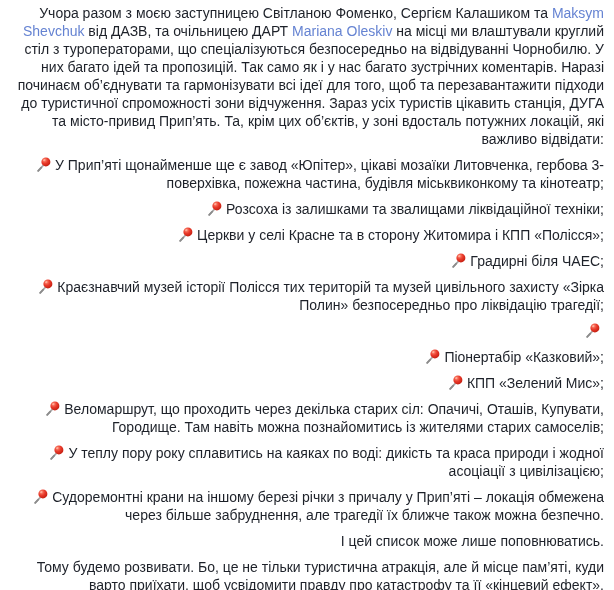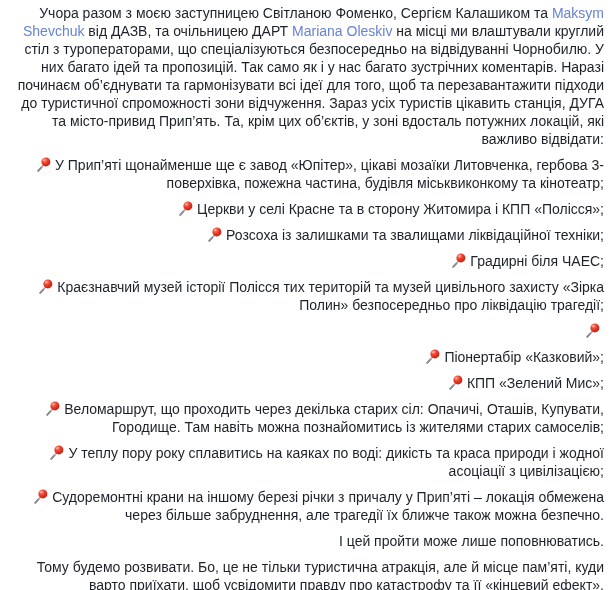--- a/index.html
+++ b/index.html
@@ -63,35 +63,35 @@
             <radialGradient id="pinBallGrad" cx="0.35" cy="0.3" r="0.85">
               <stop offset="0" stop-color="#ff8a72"></stop>
               <stop offset="0.45" stop-color="#e8392a"></stop>
               <stop offset="1" stop-color="#b81507"></stop>
             </radialGradient>
           </defs>
           <line x1="1.2" y1="13.8" x2="7.2" y2="7.4" stroke="#a8a8a8" stroke-width="1.7" stroke-linecap="round"></line>
           <line x1="1.2" y1="13.8" x2="4.2" y2="10.6" stroke="#8c8c8c" stroke-width="1.7" stroke-linecap="round"></line>
           <circle cx="8.9" cy="4.9" r="4.5" fill="url(#pinBallGrad)"></circle>
           <ellipse cx="7.3" cy="3.1" rx="1.3" ry="0.9" fill="#ffb3a0" opacity="0.85" transform="rotate(-30 7.3 3.1)"></ellipse>
+        </svg><span class="item-text">Розсоха із залишками та звалищами ліквідаційної техніки;</span></p>
+
+  <p class="para list-item"><svg class="pin" width="14" height="15" viewBox="0 0 14 15" aria-hidden="true">
+          <defs>
+            <radialGradient id="pinBallGrad" cx="0.35" cy="0.3" r="0.85">
+              <stop offset="0" stop-color="#ff8a72"></stop>
+              <stop offset="0.45" stop-color="#e8392a"></stop>
+              <stop offset="1" stop-color="#b81507"></stop>
+            </radialGradient>
+          </defs>
+          <line x1="1.2" y1="13.8" x2="7.2" y2="7.4" stroke="#a8a8a8" stroke-width="1.7" stroke-linecap="round"></line>
+          <line x1="1.2" y1="13.8" x2="4.2" y2="10.6" stroke="#8c8c8c" stroke-width="1.7" stroke-linecap="round"></line>
+          <circle cx="8.9" cy="4.9" r="4.5" fill="url(#pinBallGrad)"></circle>
+          <ellipse cx="7.3" cy="3.1" rx="1.3" ry="0.9" fill="#ffb3a0" opacity="0.85" transform="rotate(-30 7.3 3.1)"></ellipse>
         </svg><span class="item-text">Церкви у селі Красне та в сторону Житомира і КПП «Полісся»;</span></p>
-
-  <p class="para list-item"><svg class="pin" width="14" height="15" viewBox="0 0 14 15" aria-hidden="true">
-          <defs>
-            <radialGradient id="pinBallGrad" cx="0.35" cy="0.3" r="0.85">
-              <stop offset="0" stop-color="#ff8a72"></stop>
-              <stop offset="0.45" stop-color="#e8392a"></stop>
-              <stop offset="1" stop-color="#b81507"></stop>
-            </radialGradient>
-          </defs>
-          <line x1="1.2" y1="13.8" x2="7.2" y2="7.4" stroke="#a8a8a8" stroke-width="1.7" stroke-linecap="round"></line>
-          <line x1="1.2" y1="13.8" x2="4.2" y2="10.6" stroke="#8c8c8c" stroke-width="1.7" stroke-linecap="round"></line>
-          <circle cx="8.9" cy="4.9" r="4.5" fill="url(#pinBallGrad)"></circle>
-          <ellipse cx="7.3" cy="3.1" rx="1.3" ry="0.9" fill="#ffb3a0" opacity="0.85" transform="rotate(-30 7.3 3.1)"></ellipse>
-        </svg><span class="item-text">Розсоха із залишками та звалищами ліквідаційної техніки;</span></p>
 
   <p class="para list-item"><svg class="pin" width="14" height="15" viewBox="0 0 14 15" aria-hidden="true">
           <defs>
             <radialGradient id="pinBallGrad" cx="0.35" cy="0.3" r="0.85">
               <stop offset="0" stop-color="#ff8a72"></stop>
               <stop offset="0.45" stop-color="#e8392a"></stop>
               <stop offset="1" stop-color="#b81507"></stop>
             </radialGradient>
           </defs>
           <line x1="1.2" y1="13.8" x2="7.2" y2="7.4" stroke="#a8a8a8" stroke-width="1.7" stroke-linecap="round"></line>
@@ -192,17 +192,17 @@
               <stop offset="1" stop-color="#b81507"></stop>
             </radialGradient>
           </defs>
           <line x1="1.2" y1="13.8" x2="7.2" y2="7.4" stroke="#a8a8a8" stroke-width="1.7" stroke-linecap="round"></line>
           <line x1="1.2" y1="13.8" x2="4.2" y2="10.6" stroke="#8c8c8c" stroke-width="1.7" stroke-linecap="round"></line>
           <circle cx="8.9" cy="4.9" r="4.5" fill="url(#pinBallGrad)"></circle>
           <ellipse cx="7.3" cy="3.1" rx="1.3" ry="0.9" fill="#ffb3a0" opacity="0.85" transform="rotate(-30 7.3 3.1)"></ellipse>
         </svg><span class="item-text">Судоремонтні крани на іншому березі річки з причалу у Прип’яті – локація обмежена через більше забруднення, але трагедії їх ближче також можна безпечно.</span></p>
 </div>
 
-  <p class="para">І цей пройти може лише поповнюватись.</p>
+  <p class="para">І цей список може лише поповнюватись.</p>
 
   <p class="para">Тому будемо розвивати. Бо, це не тільки туристична атракція, але й місце пам’яті, куди варто приїхати, щоб усвідомити правду про катастрофу та її «кінцевий ефект».</p>
 
 </div>
 
 </body></html>

